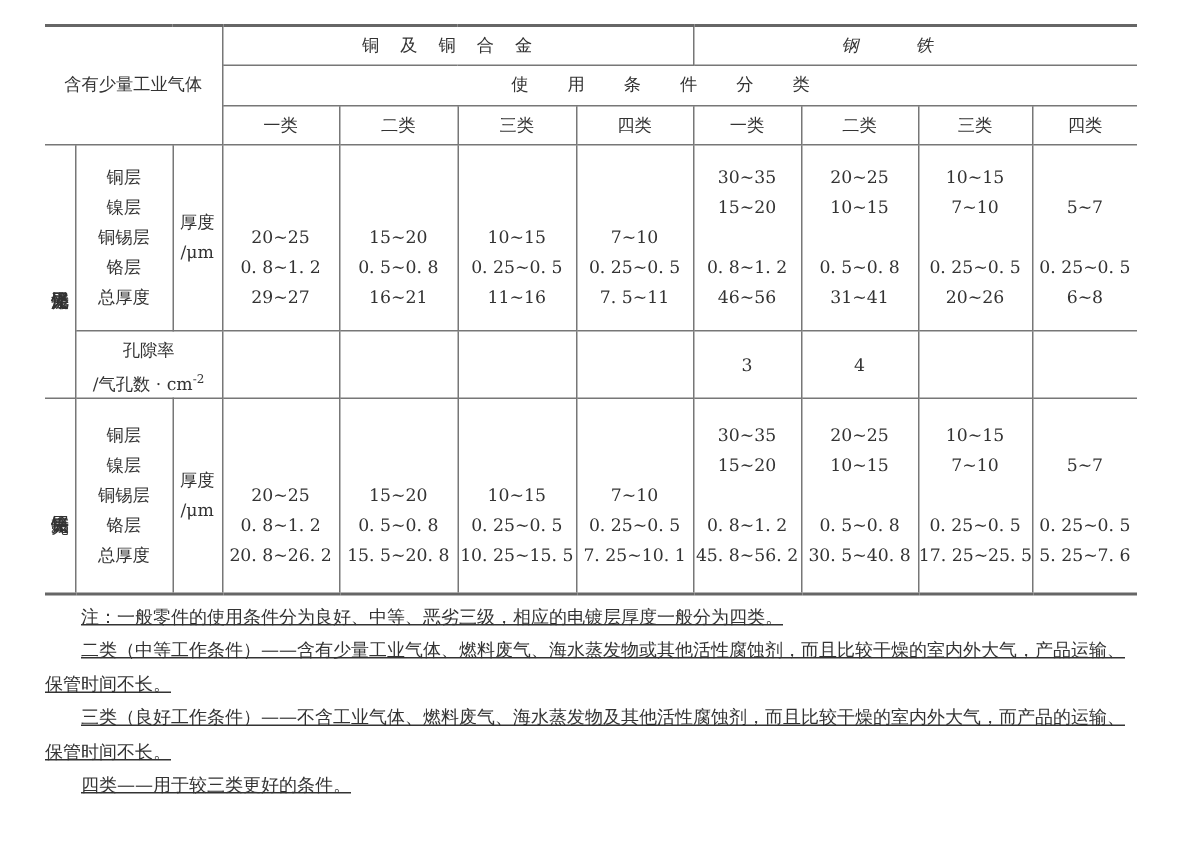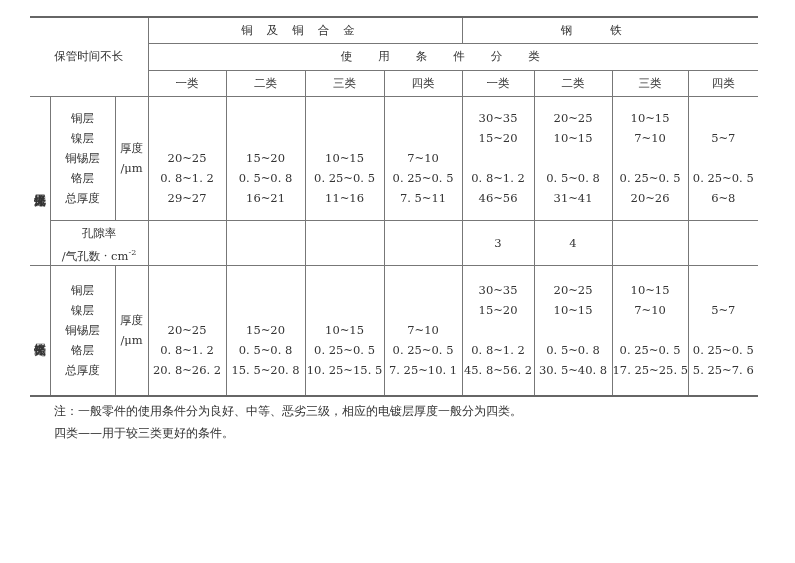--- a/index.html
+++ b/index.html
@@ -8,47 +8,47 @@
   table.spec { position:absolute; left:30px; top:16px; border-collapse:collapse;
                table-layout:fixed; width:728px; font-size:11.5px; }
   table.spec td { border:1px solid #777; text-align:center; vertical-align:middle; padding:0; }
   table.spec tr.top td { border-top:2px solid #666; }
   table.spec tr.bottom td { border-bottom:2px solid #666; }
   table.spec td.noleft { border-left:none; }
   table.spec td.noright { border-right:none; }
   .vert { writing-mode:vertical-rl; text-orientation:upright; letter-spacing:0px; font-size:12px; line-height:1.05; }
   .stack div { line-height:20px; height:20px; white-space:nowrap; }
   .spaced { letter-spacing:14px; }
-  .spaced-wide { letter-spacing:38px; }
+  .spaced-wide { letter-spacing:38px;font-style:italic; }
   .h-use { letter-spacing:26px; }
   sup { font-size:8px; }
   .notes { position:absolute; left:30px; top:400px; width:730px; font-size:12px; line-height:22.4px; }
   .notes p { margin:0; }
-  .notes p.ind { text-indent:24px; }
+  .notes p.ind { text-indent:24px;text-decoration:underline; }
 </style>
 </head>
 <body>
 
 <table class="spec">
   <colgroup>
     <col style="width:20px">
       <col style="width:65px">
       <col style="width:33px">
     <col style="width:78px">
       <col style="width:79px">
       <col style="width:79px">
       <col style="width:78px">
     <col style="width:72px">
       <col style="width:78px">
       <col style="width:76px">
       <col style="width:70px">
   </colgroup>
   <tbody>
       <tr class="top" style="height:26px">
-    <td colspan="3" rowspan="3" class="noleft">保管时间不长</td>
+    <td colspan="3" rowspan="3" class="noleft">含有少量工业气体</td>
     <td colspan="4" class="spaced">铜及铜合金</td>
     <td colspan="4" class="spaced-wide noright">钢铁</td>
   </tr>
   <tr style="height:27px">
     <td colspan="8" class="h-use noright">使用条件分类</td>
   </tr>
   <tr style="height:26px">
     <td>一类</td>
     <td>二类</td>
     <td>三类</td>
@@ -212,14 +212,16 @@
           <div></div>
           <div>0. 25~0. 5</div>
           <div>5. 25~7. 6</div>
         </td>
   </tr>
 </tbody>
   </table>
 
 <div class="notes">
   <p class="ind">注：一般零件的使用条件分为良好、中等、恶劣三级，相应的电镀层厚度一般分为四类。</p>
+  <p class="ind">二类（中等工作条件）——含有少量工业气体、燃料废气、海水蒸发物或其他活性腐蚀剂，而且比较干燥的室内外大气，产品运输、保管时间不长。</p>
+  <p class="ind">三类（良好工作条件）——不含工业气体、燃料废气、海水蒸发物及其他活性腐蚀剂，而且比较干燥的室内外大气，而产品的运输、保管时间不长。</p>
   <p class="ind">四类——用于较三类更好的条件。</p>
 </div>
 
 </body></html>

